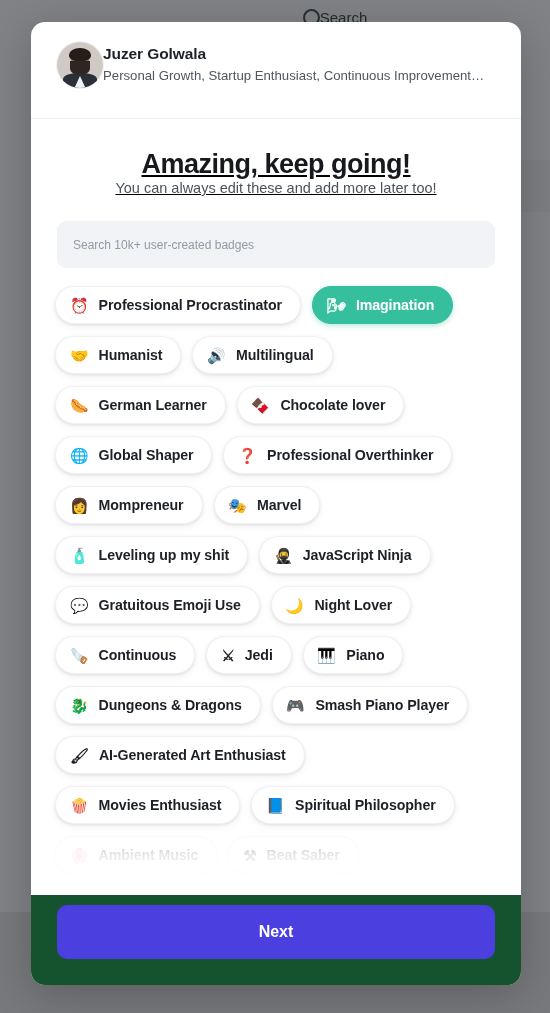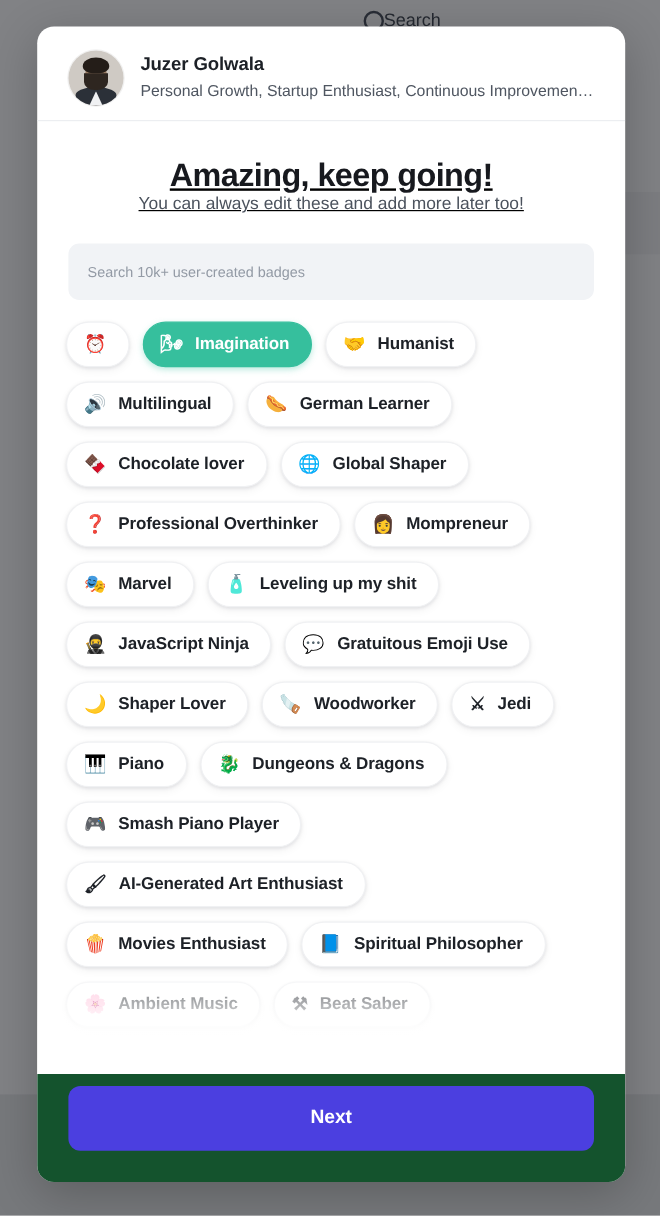--- a/index.html
+++ b/index.html
@@ -97,22 +97,21 @@
     box-shadow: 0 10px 40px rgba(0,0,0,0.22);
     overflow: hidden;
     display: flex;
     flex-direction: column;
   }
 
   
   #modal-header {
     display: flex;
     align-items: center;
-    gap: 14px;
-    padding: 20px 24px 12px 26px;
+    padding: 20px 24px 30px 26px;
     border-bottom: 1px solid #eceef1;
     flex: 0 0 auto;
   }
   #avatar {
     width: 46px; height: 46px;
     border-radius: 50%;
     flex: 0 0 auto;
     overflow: hidden;
     position: relative;
     background: radial-gradient(circle at 50% 34%, #8a7566 0 22%, #cfcac4 23% 100%);
@@ -320,20 +319,21 @@
   </div>
 
   <div id="search-wrap">
     <input id="badge-search-input" type="text" placeholder="Search 10k+ user-created badges" style="">
   </div>
 
   <div id="badge-scroll">
     <div id="badge-list">
         <div class="badge">
           <span class="emoji">⏰</span>
+          <span>Professional Procrastinator</span>
         </div>
         <div class="badge selected">
           <span class="emoji">🌬</span>
           <span>Imagination</span>
         </div>
         <div class="badge">
           <span class="emoji">🤝</span>
           <span>Humanist</span>
         </div>
         <div class="badge">
@@ -371,25 +371,25 @@
         <div class="badge">
           <span class="emoji">🥷</span>
           <span>JavaScript Ninja</span>
         </div>
         <div class="badge">
           <span class="emoji">💬</span>
           <span>Gratuitous Emoji Use</span>
         </div>
         <div class="badge">
           <span class="emoji">🌙</span>
-          <span>Shaper Lover</span>
+          <span>Night Lover</span>
         </div>
         <div class="badge">
           <span class="emoji">🪚</span>
-          <span>Woodworker</span>
+          <span>Continuous</span>
         </div>
         <div class="badge">
           <span class="emoji">⚔</span>
           <span>Jedi</span>
         </div>
         <div class="badge">
           <span class="emoji">🎹</span>
           <span>Piano</span>
         </div>
         <div class="badge">

